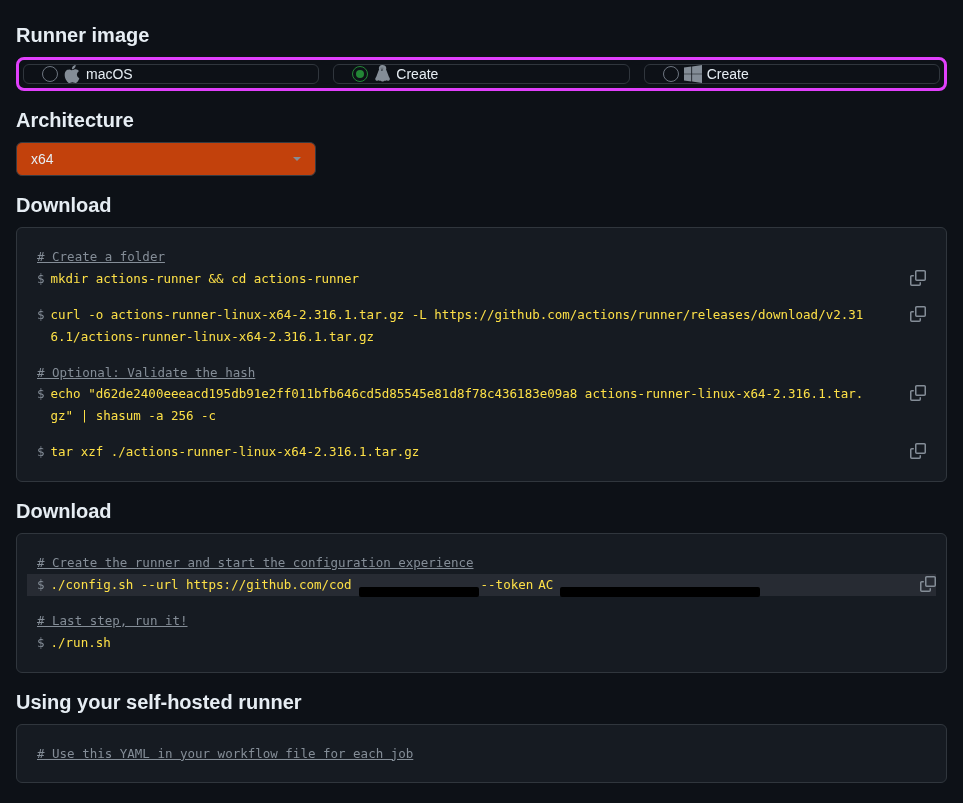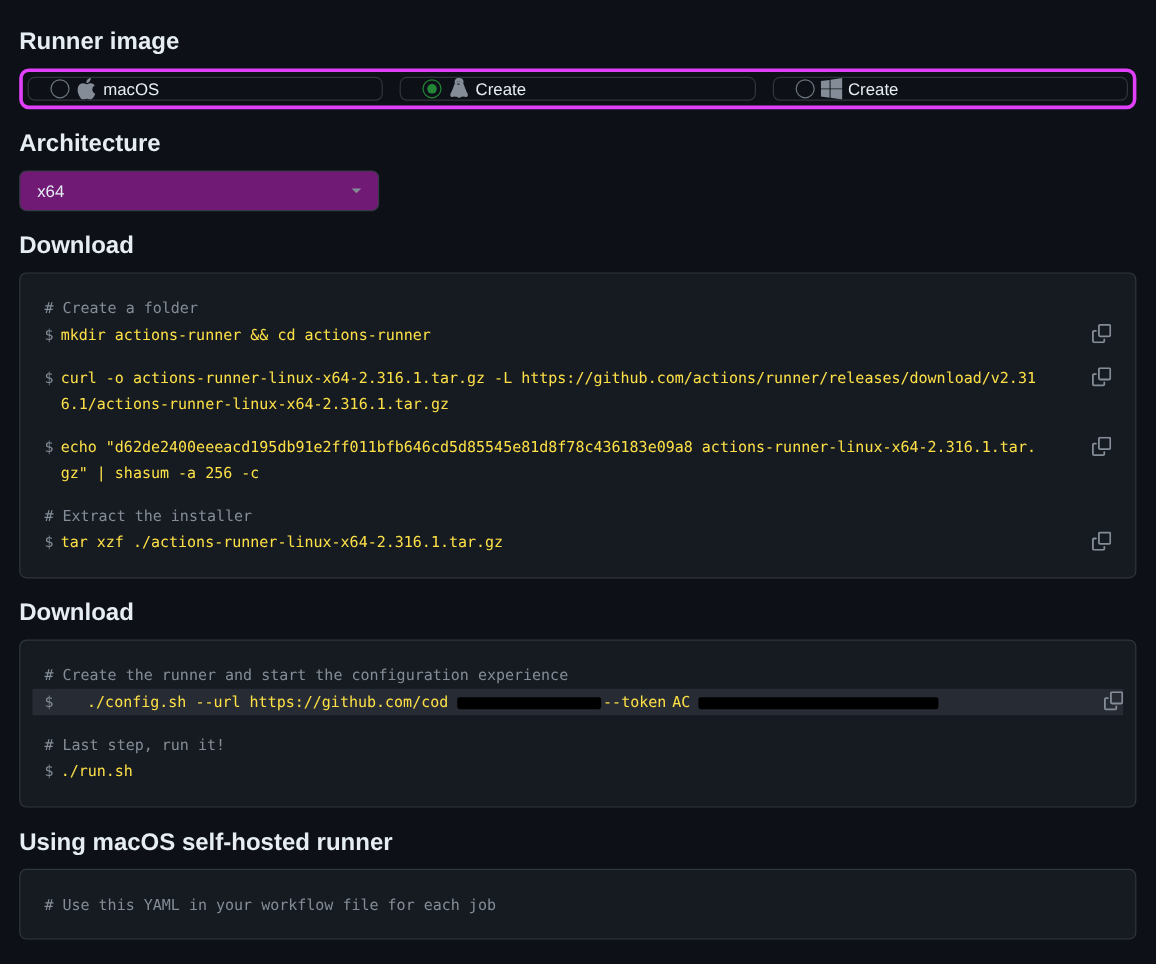--- a/index.html
+++ b/index.html
@@ -69,21 +69,21 @@
       color: #848d97;
       flex-shrink: 0;
     }
     .os-label {
       color: #e6edf3;
       font-size: 14px;
       font-weight: 500;
     }
     .arch-select {
       width: 300px;
-      background: #701a75;
+      background: #c2410c;
       border: 1px solid #363b42;
       border-radius: 6px;
       padding: 8px 14px;
       color: #e6edf3;
       font-size: 14px;
       display: flex;
       align-items: center;
       justify-content: space-between;
       cursor: pointer;
       margin-bottom: 18px;
@@ -106,20 +106,21 @@
       font-size: 12.5px;
       line-height: 1.75;
     }
     .code-line {
       display: flex;
       flex-wrap: wrap;
       position: relative;
     }
     .comment {
       color: #848d97;
+      text-decoration: underline;
     }
     .prompt {
       color: #848d97;
       margin-right: 6px;
     }
     .cmd {
       color: #fde047;
       word-break: break-all;
     }
     .copy-btn {
@@ -144,22 +145,21 @@
     }
     .cmd-group {
       margin-bottom: 14px;
     }
     .cmd-group:last-child {
       margin-bottom: 0;
     }
     .cmd-wrap {
       display: flex;
       flex-wrap: wrap;
-      align-items: center;
-      margin-left: 22px;
+      align-items: flex-end;
     }
     .cmd-wrap .cmd-part {
       margin-right: 5px;
     }
   </style>
 </head>
 <body>
 
 <div class="section-label">Runner image</div>
 <div class="highlight-box">
@@ -224,34 +224,34 @@
       <span class="copy-btn">
         <svg class="copy-icon" viewBox="0 0 16 16" fill="currentColor">
             <path d="M0 6.75C0 5.784.784 5 1.75 5h1.5a.75.75 0 0 1 0 1.5h-1.5a.25.25 0 0 0-.25.25v7.5c0 .138.112.25.25.25h7.5a.25.25 0 0 0 .25-.25v-1.5a.75.75 0 0 1 1.5 0v1.5A1.75 1.75 0 0 1 9.25 16h-7.5A1.75 1.75 0 0 1 0 14.25Z"></path>
             <path d="M5 1.75C5 .784 5.784 0 6.75 0h7.5C15.216 0 16 .784 16 1.75v7.5A1.75 1.75 0 0 1 14.25 11h-7.5A1.75 1.75 0 0 1 5 9.25Zm1.75-.25a.25.25 0 0 0-.25.25v7.5c0 .138.112.25.25.25h7.5a.25.25 0 0 0 .25-.25v-7.5a.25.25 0 0 0-.25-.25Z"></path>
           </svg>
       </span>
     </div>
   </div>
   <div class="cmd-group">
     <div class="code-line">
+        <span class="comment"># Optional: Validate the hash</span>
+      </div>
+    <div class="code-line">
       <span class="prompt">$</span>
       <span class="cmd" style="width:820px">echo "d62de2400eeeacd195db91e2ff011bfb646cd5d85545e81d8f78c436183e09a8  actions-runner-linux-x64-2.316.1.tar.gz" | shasum -a 256 -c</span>
       <span class="copy-btn">
         <svg class="copy-icon" viewBox="0 0 16 16" fill="currentColor">
             <path d="M0 6.75C0 5.784.784 5 1.75 5h1.5a.75.75 0 0 1 0 1.5h-1.5a.25.25 0 0 0-.25.25v7.5c0 .138.112.25.25.25h7.5a.25.25 0 0 0 .25-.25v-1.5a.75.75 0 0 1 1.5 0v1.5A1.75 1.75 0 0 1 9.25 16h-7.5A1.75 1.75 0 0 1 0 14.25Z"></path>
             <path d="M5 1.75C5 .784 5.784 0 6.75 0h7.5C15.216 0 16 .784 16 1.75v7.5A1.75 1.75 0 0 1 14.25 11h-7.5A1.75 1.75 0 0 1 5 9.25Zm1.75-.25a.25.25 0 0 0-.25.25v7.5c0 .138.112.25.25.25h7.5a.25.25 0 0 0 .25-.25v-7.5a.25.25 0 0 0-.25-.25Z"></path>
           </svg>
       </span>
     </div>
   </div>
   <div class="cmd-group">
-    <div class="code-line">
-        <span class="comment"># Extract the installer</span>
-      </div>
     <div class="code-line">
       <span class="prompt">$</span>
       <span class="cmd">tar xzf ./actions-runner-linux-x64-2.316.1.tar.gz</span>
       <span class="copy-btn">
         <svg class="copy-icon" viewBox="0 0 16 16" fill="currentColor">
             <path d="M0 6.75C0 5.784.784 5 1.75 5h1.5a.75.75 0 0 1 0 1.5h-1.5a.25.25 0 0 0-.25.25v7.5c0 .138.112.25.25.25h7.5a.25.25 0 0 0 .25-.25v-1.5a.75.75 0 0 1 1.5 0v1.5A1.75 1.75 0 0 1 9.25 16h-7.5A1.75 1.75 0 0 1 0 14.25Z"></path>
             <path d="M5 1.75C5 .784 5.784 0 6.75 0h7.5C15.216 0 16 .784 16 1.75v7.5A1.75 1.75 0 0 1 14.25 11h-7.5A1.75 1.75 0 0 1 5 9.25Zm1.75-.25a.25.25 0 0 0-.25.25v7.5c0 .138.112.25.25.25h7.5a.25.25 0 0 0 .25-.25v-7.5a.25.25 0 0 0-.25-.25Z"></path>
           </svg>
       </span>
     </div>
@@ -285,19 +285,19 @@
     <div class="code-line">
         <span class="comment"># Last step, run it!</span>
       </div>
     <div class="code-line">
       <span class="prompt">$</span>
       <span class="cmd">./run.sh</span>
     </div>
   </div>
 </div>
 
-<div class="section-label">Using macOS self-hosted runner</div>
+<div class="section-label">Using your self-hosted runner</div>
 <div class="code-block" style="margin-bottom:0">
   <div class="code-line">
       <span class="comment"># Use this YAML in your workflow file for each job</span>
     </div>
 
 </div>
 
 </body></html>

